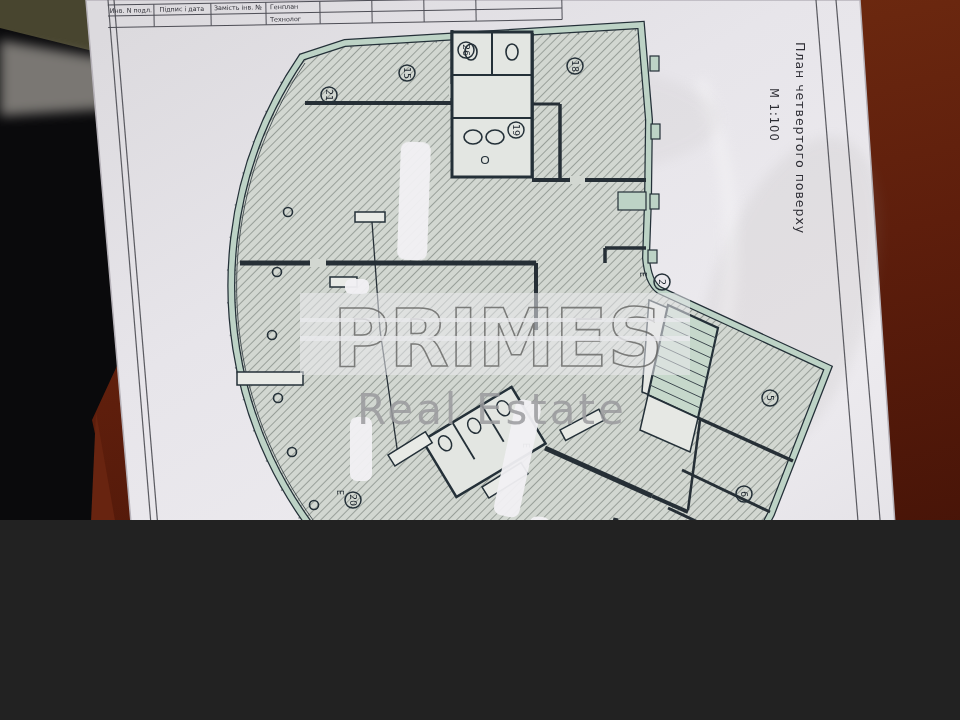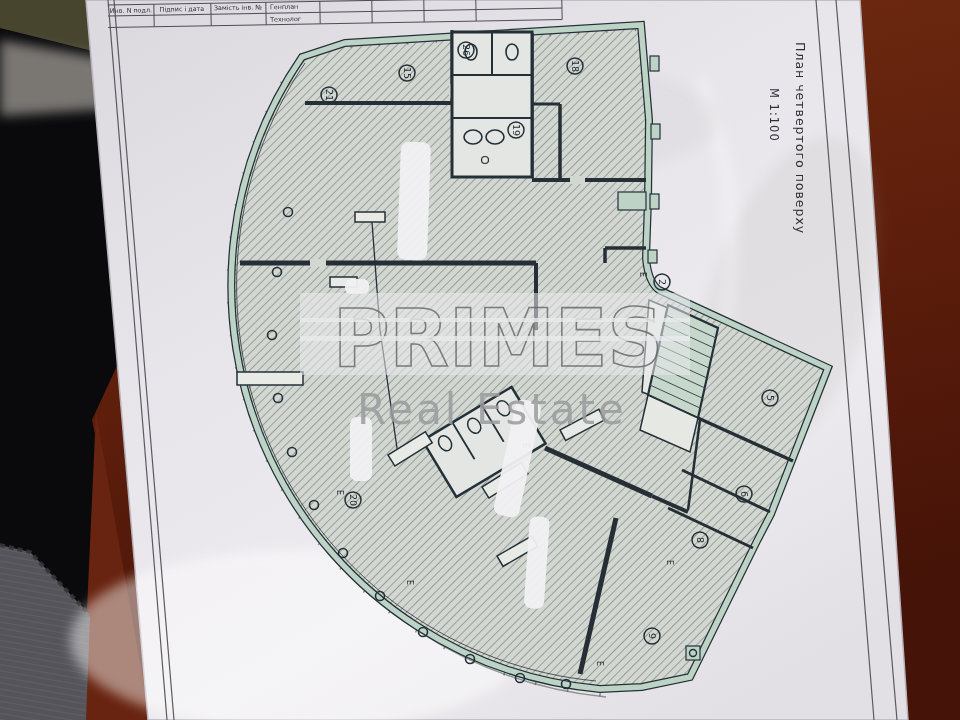--- a/index.html
+++ b/index.html
@@ -1,16 +1,16 @@
 <!DOCTYPE html>
 <html><head>
 <meta charset="utf-8">
 <style>
   html,body{margin:0;padding:0;background:#222;}
-  .scene{position:relative;width:960px;height:720px;overflow:hidden;
+  .scene{position:relative;width:960px;height:520px;overflow:hidden;
          font-family:"DejaVu Sans",sans-serif;}
   svg{display:block}
   text{user-select:none}
 </style>
 </head>
 <body>
 
 <div class="scene">
 <svg width="960" height="720" viewBox="0 0 960 720">
   <defs>

